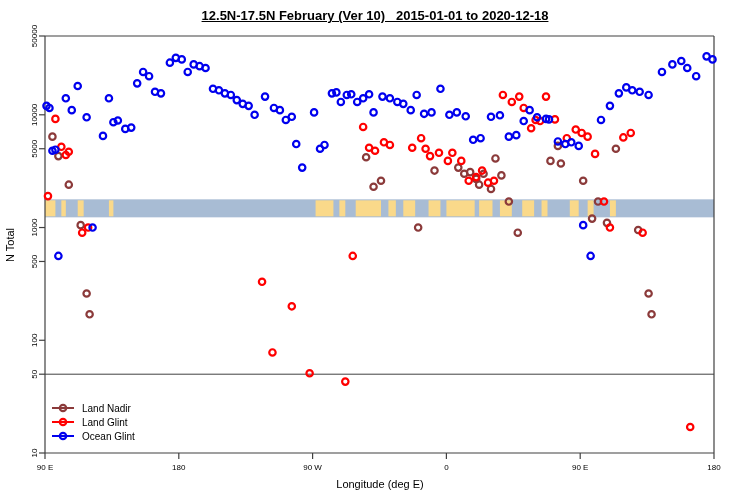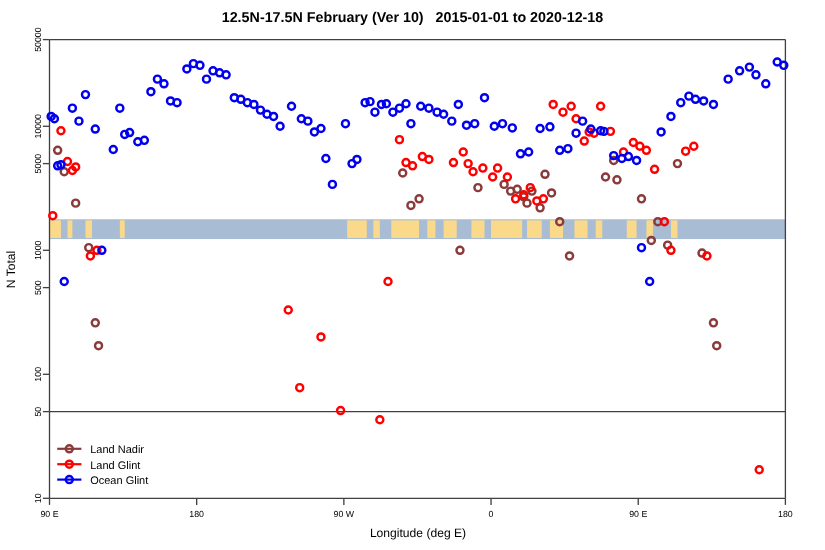--- a/index.html
+++ b/index.html
@@ -23,20 +23,21 @@
     position: absolute;
     left: 0;
     top: 8px;
     width: 750px;
     text-align: center;
     font-size: 13px;
     font-weight: bold;
     color: #000000;
     letter-spacing: 0px;
     white-space: pre;
+    text-decoration: underline;
   }
   #plot-svg {
     position: absolute;
     left: 0;
     top: 0;
   }
   .axis-label {
     font-family: "Liberation Sans", sans-serif;
     font-size: 11px;
     fill: #000000;

